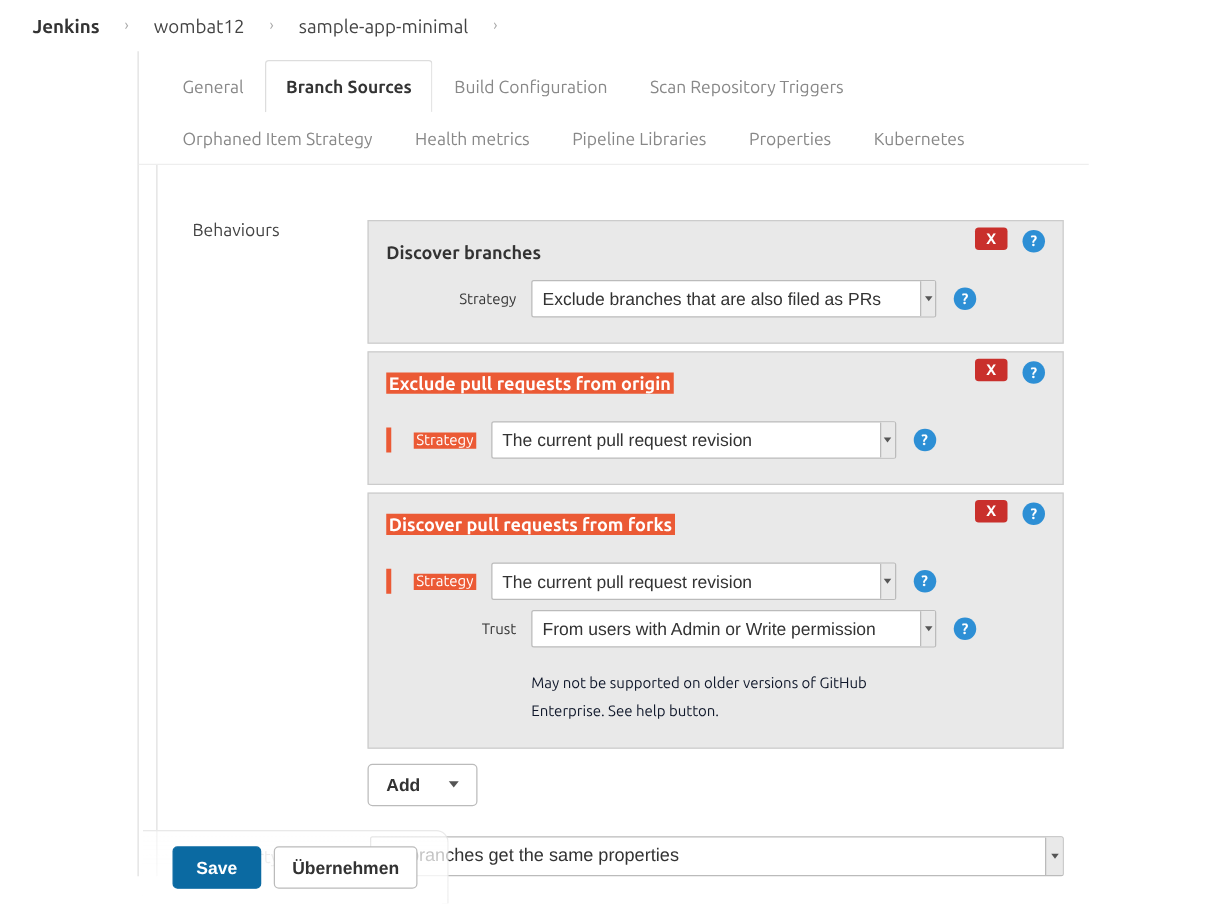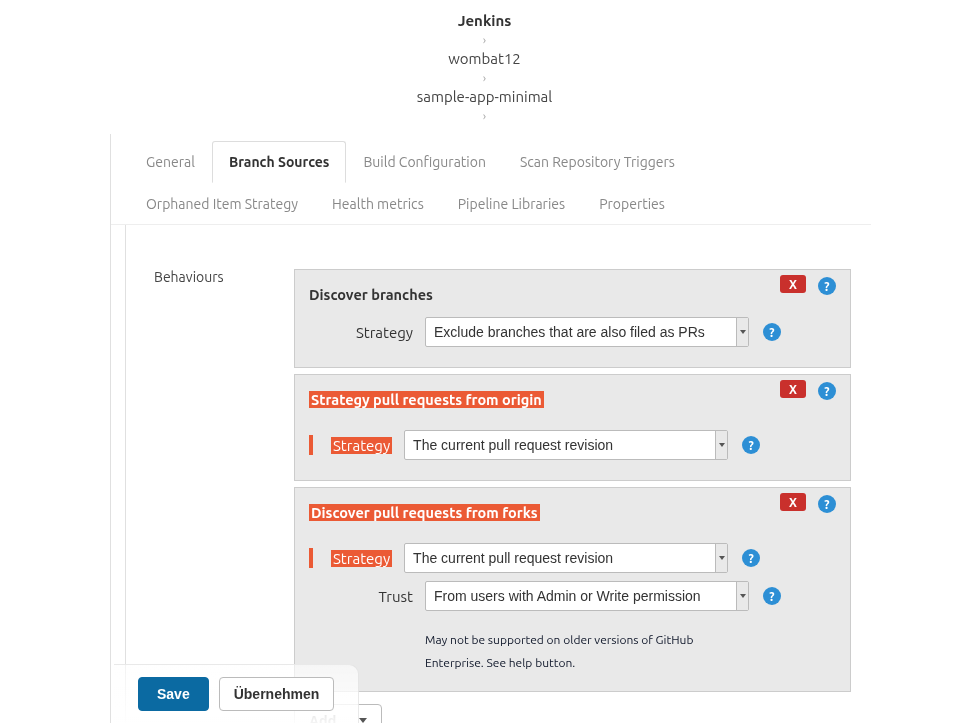--- a/index.html
+++ b/index.html
@@ -1,36 +1,36 @@
 <!DOCTYPE html>
 <html><head>
 <meta charset="utf-8">
 <style>
 * { box-sizing: border-box; margin: 0; padding: 0; }
 body { font-family: -apple-system, BlinkMacSystemFont, "Segoe UI", Ubuntu, Arial, sans-serif; font-size: 14px; color: #333; background: #fff; width: 969px; height: 723px; overflow: hidden; position: relative; }
-.breadcrumb { display: flex; align-items: center; padding: 12px 24px; gap: 4px; flex-direction: column; }
+.breadcrumb { display: flex; align-items: center; padding: 12px 24px; gap: 4px; }
 .breadcrumb-item { font-size: 15px; color: #444; padding: 0 2px; }
 .breadcrumb-item.first { color: #333; font-weight: 700; }
 .breadcrumb-sep { color: #aaa; padding: 0 14px; font-size: 12px; }
 .page { margin-left: 110px; margin-right: 98px; border-left: 1px solid #e0e0e0; position: relative; }
 .tabs { display: flex; flex-wrap: wrap; gap: 0; padding: 6px 18px 0 18px; border-bottom: 1px solid #eee; }
 .tab { padding: 12px 16px; color: #888; cursor: pointer; border: 1px solid transparent; border-radius: 3px 3px 0 0; position: relative; top: 1px; background: transparent; font-size: 14px; }
 .tab.active { background: #fff; color: #333; font-weight: 700; border: 1px solid #ddd; border-bottom-color: #fff; }
 .content { padding: 0; position: relative; }
 .inner-border { border-left: 1px solid #e0e0e0; margin-left: 14px; padding: 0 0 0 10px; }
 .behaviours-row { display: flex; padding-top: 44px; }
 .behaviours-label { width: 158px; padding-left: 18px; color: #444; font-size: 14px; }
 .behaviours-body { flex: 1; margin-right: 20px; }
 .behaviour-block { background: #e9e9e9; border: 1px solid #ccc; border-radius: 0; margin-bottom: 6px; padding: 10px 14px 16px 14px; position: relative; }
 .behaviour-title { font-weight: 700; font-size: 14.5px; color: #333; margin-bottom: 14px; margin-top: 6px; }
 .behaviour-title.hl { background: #eb5a35; color: #fff; display: inline-block; padding: 0 2px; }
 .delete-x { position: absolute; top: 5px; right: 44px; background: #c9302c; color: #fff; width: 26px; height: 18px; border-radius: 3px; display: flex; align-items: center; justify-content: center; font-size: 12px; font-weight: 700; cursor: pointer; }
 .help-icon { position: absolute; width: 18px; height: 18px; border-radius: 50%; background: #2d8fd5; color: #fff; display: flex; align-items: center; justify-content: center; font-size: 12px; font-weight: 700; cursor: pointer; }
 .form-row { display: flex; align-items: center; margin: 8px 0 4px 0; position: relative; }
-.form-label { width: 82px; text-align: right; margin-right: 12px; color: #333; font-size: 15px; }
+.form-label { width: 82px; text-align: right; margin-right: 12px; color: #333; font-size: 12px; }
 .form-label.hl { background: #eb5a35; color: #fff; padding: 0 2px; }
 .form-marker { width: 4px; height: 20px; background: #eb5a35; margin-right: 18px; }
 .form-marker-spacer { width: 22px; }
 .select-wrap { position: relative; flex: 0 0 auto; }
 .select { width: 324px; height: 30px; background: #fff; border: 1px solid #bbb; border-radius: 2px; padding: 0 8px; font-size: 14px; color: #333; appearance: none; -webkit-appearance: none; }
 .select-arrow-box { position: absolute; right: 1px; top: 1px; width: 12px; height: 28px; background: #e9e9e9; border-left: 1px solid #bbb; display: flex; align-items: center; justify-content: center; pointer-events: none; }
 .select-arrow-box::after { content: ""; width: 0; height: 0; border-left: 3px solid transparent; border-right: 3px solid transparent; border-top: 4px solid #555; }
 .row-help { margin-left: 14px; }
 .note { margin-left: 116px; margin-top: 18px; color: #0f172a; font-size: 12px; line-height: 1.9; max-width: 320px; }
 .add-btn-wrap { margin-top: 12px; }
@@ -62,20 +62,21 @@
 <div class="page">
   <div class="tabs">
     <div class="tab">General</div>
     <div class="tab active">Branch Sources</div>
     <div class="tab">Build Configuration</div>
     <div class="tab">Scan Repository Triggers</div>
     <div class="tab">Orphaned Item Strategy</div>
     <div class="tab">Health metrics</div>
     <div class="tab">Pipeline Libraries</div>
     <div class="tab">Properties</div>
+    <div class="tab">Kubernetes</div>
   </div>
 
   <div class="content">
     <div class="inner-border">
       <div class="behaviours-row">
         <div class="behaviours-label">Behaviours</div>
         <div class="behaviours-body">
 
           <div class="behaviour-block">
             <div class="delete-x">X</div>
@@ -90,21 +91,21 @@
                 </select>
                 <div class="select-arrow-box"></div>
               </div>
               <div class="help-icon row-help" style="position:static;">?</div>
             </div>
           </div>
 
           <div class="behaviour-block">
             <div class="delete-x">X</div>
             <div class="help-icon" style="top:7px; right:14px;">?</div>
-            <div><span class="behaviour-title hl">Strategy pull requests from origin</span></div>
+            <div><span class="behaviour-title hl">Exclude pull requests from origin</span></div>
             <div class="form-row">
               <div class="form-marker"></div>
               <div class="form-label hl" style="width:auto; margin-right:12px; text-align:left;">Strategy</div>
               <div class="select-wrap">
                 <select class="select">
                   <option>The current pull request revision</option>
                 </select>
                 <div class="select-arrow-box"></div>
               </div>
               <div class="help-icon row-help" style="position:static;">?</div>

